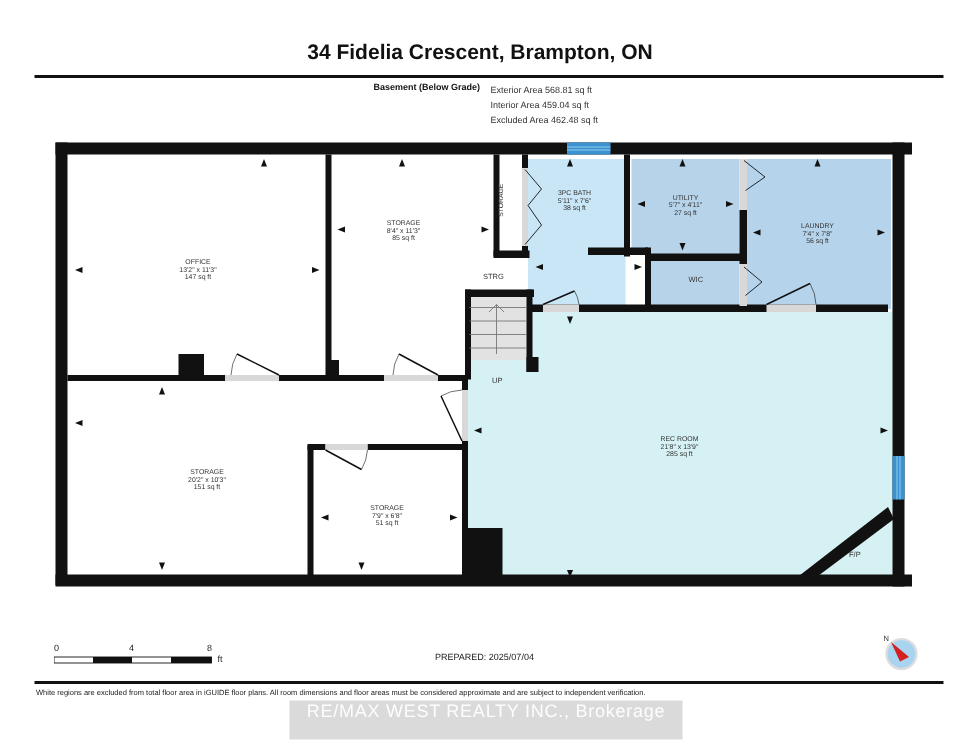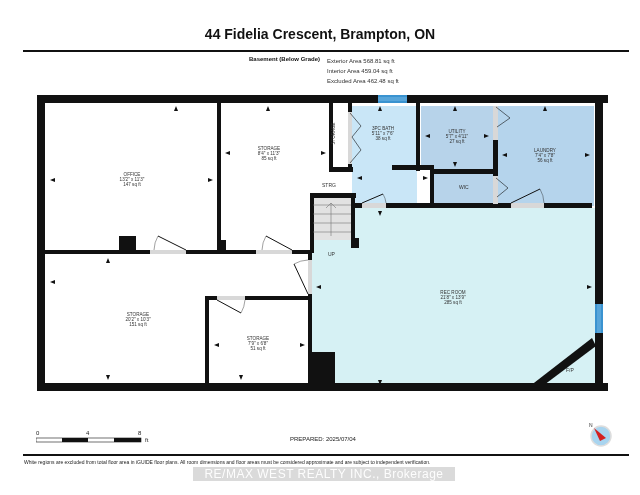--- a/index.html
+++ b/index.html
@@ -18,29 +18,29 @@
 
   .plan { position: absolute; left: 0; top: 0; width: 640px; height: 495px; }
   .room-label { position: absolute; font-size: 4.6px; line-height: 5.2px; text-align: center;
                 color: #333; transform: translateX(-50%); white-space: nowrap; }
   .plain-label { position: absolute; font-size: 5px; color: #333; white-space: nowrap; }
 
   .scale { position: absolute; left: 36px; top: 430px; }
   .scale-nums { position: absolute; top: 430px; font-size: 6px; color: #222; }
   .prepared { position: absolute; top: 436px; left: 290px; font-size: 6px; color: #222; }
   .disclaimer { position: absolute; top: 459px; left: 24px; font-size: 5px; color: #222; white-space: nowrap; }
-  .watermark { position: absolute; top: 467px; left: 193px; width: 262px; height: 14px;
+  .watermark { position: absolute; top: 467px; left: 193px; width: 262px; height: 26px;
                background: rgba(150,150,150,0.35); color: rgba(255,255,255,0.95);
                font-size: 12px; letter-spacing: 0.5px; text-align: center; line-height: 14px; }
   .compass { position: absolute; left: 586px; top: 420px; }
 </style>
 </head>
 <body>
 
-<div class="title">44 Fidelia Crescent, Brampton, ON</div>
+<div class="title">34 Fidelia Crescent, Brampton, ON</div>
 <div class="rule top"></div>
 <div class="level-label">Basement (Below Grade)</div>
 <div class="areas">
   <div>Exterior Area 568.81 sq ft</div>
   <div>Interior Area 459.04 sq ft</div>
   <div>Excluded Area 462.48 sq ft</div>
 </div>
 
 <svg class="plan" width="640" height="495" viewBox="0 0 640 495">
 

